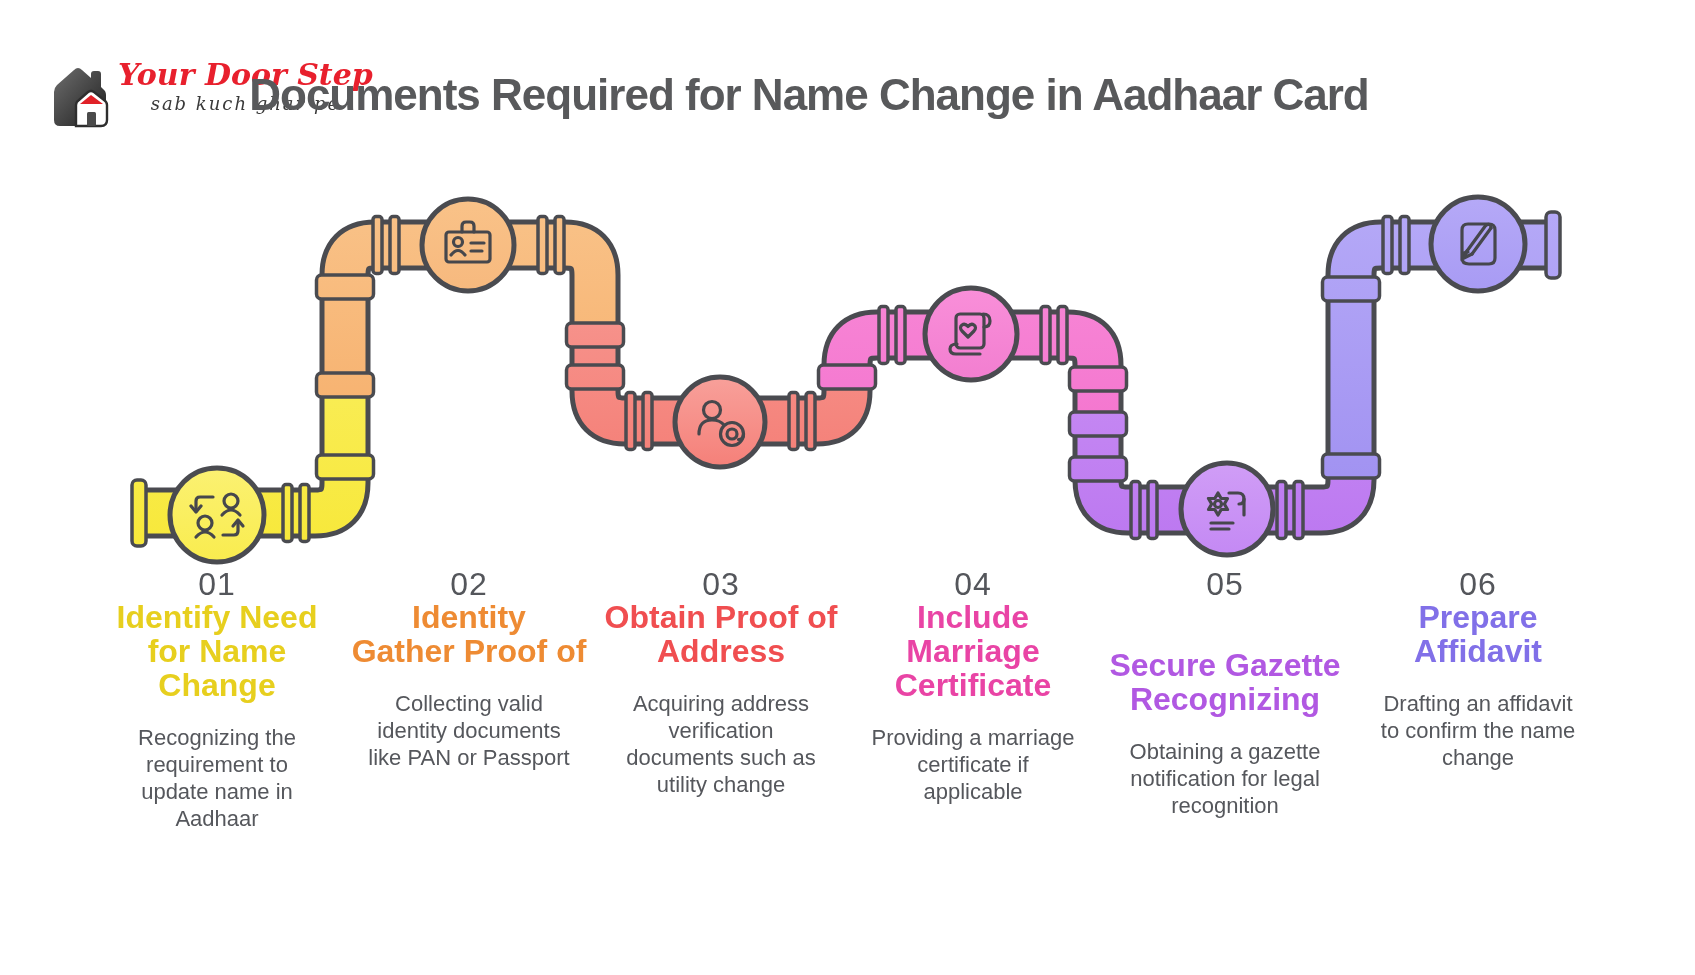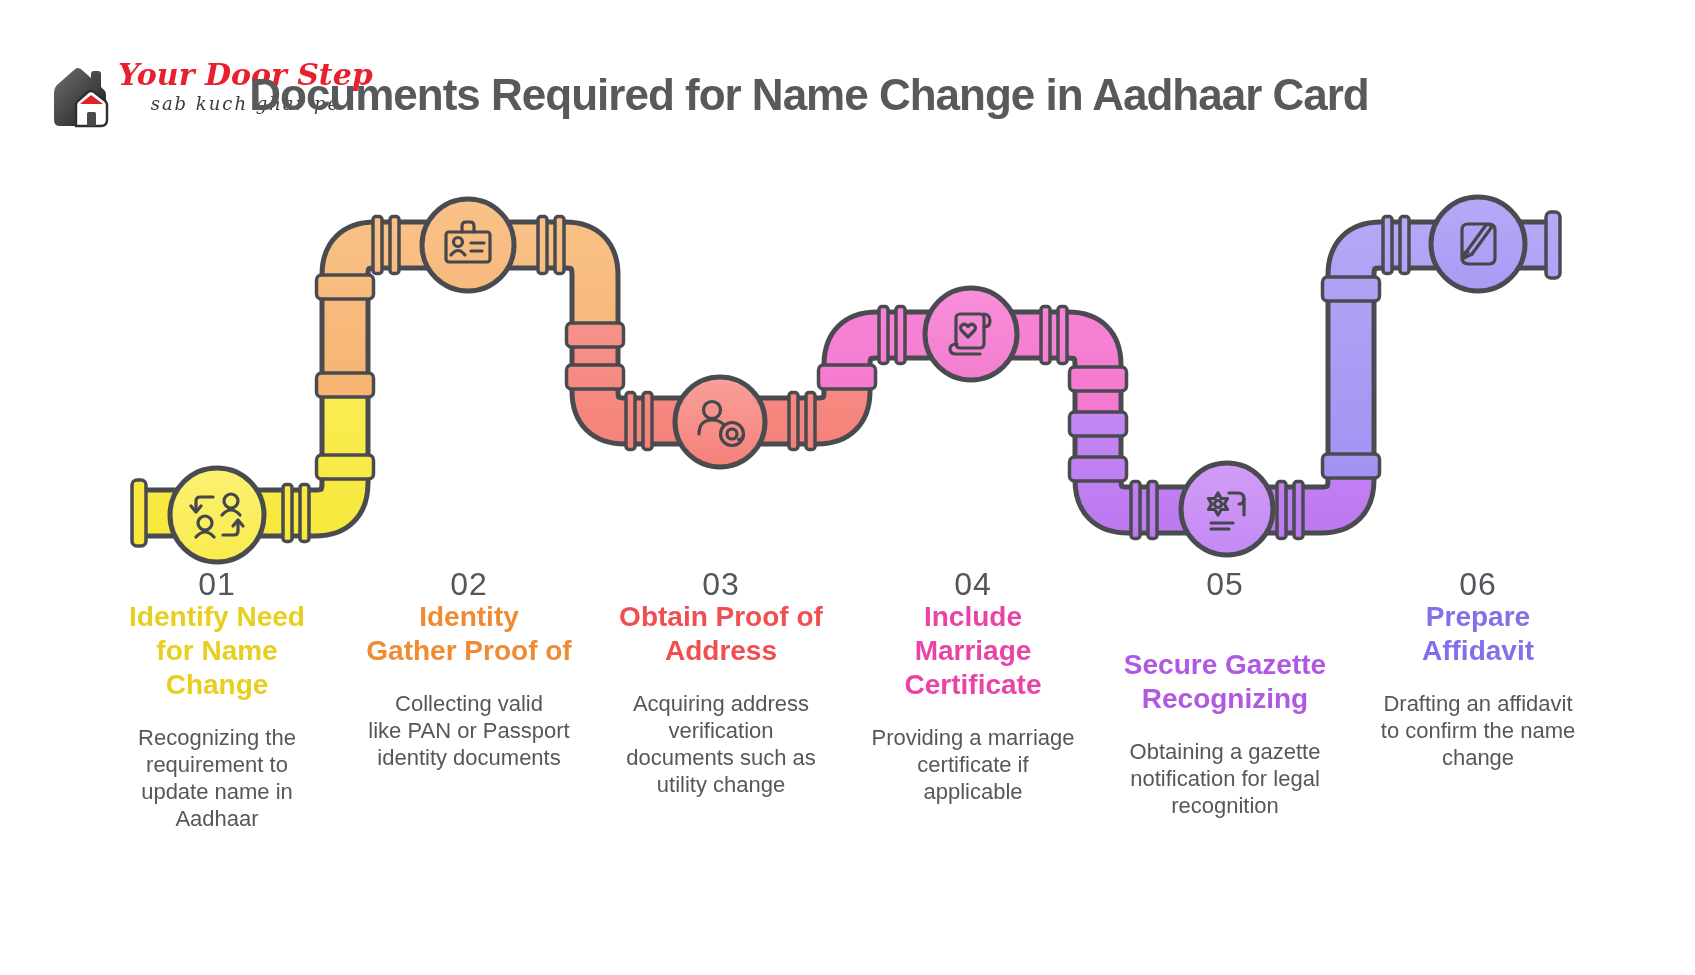--- a/index.html
+++ b/index.html
@@ -14,21 +14,21 @@
            letter-spacing:2px;margin-top:2px;}
   .page-title{position:absolute;left:0;right:0;top:70px;text-align:center;
               font-size:44px;font-weight:bold;color:#58595B;letter-spacing:-1px;}
   
   .pipesvg{position:absolute;left:0;top:0;}
   .icon{stroke:#46474C;stroke-width:3.2;fill:none;stroke-linecap:round;stroke-linejoin:round;}
   
   .step-col{position:absolute;top:568px;width:250px;text-align:center;}
   .step-num{font-size:32px;font-weight:400;color:#54565B;letter-spacing:1px;line-height:1;
             }
-  .step-title{font-size:28px;font-weight:bold;line-height:34px;margin-bottom:22px;}
+  .step-title{font-size:32px;font-weight:bold;line-height:34px;margin-bottom:22px;}
   .step-desc{font-size:22px;line-height:27px;color:#55575C;}
   .t-line{display:block;}
   .t-line:empty{display:none;}
 </style>
 </head>
 <body>
 
 <div class="canvas">
 
   <div class="logo">
@@ -261,22 +261,22 @@
 
   <div class="step-col" style="left:344px">
     <div class="step-num">02</div>
     <div class="step-title" style="color: rgb(238, 139, 51);">
       <span class="t-line">Identity</span>
       <span class="t-line">Gather Proof of</span>
 
     </div>
     <div class="step-desc">
       <span class="t-line">Collecting valid</span>
+      <span class="t-line">identity documents</span>
       <span class="t-line">like PAN or Passport</span>
-      <span class="t-line">identity documents</span>
 
     </div>
   </div>
 
   <div class="step-col" style="left:596px">
     <div class="step-num">03</div>
     <div class="step-title" style="color: rgb(240, 78, 80);">
       <span class="t-line">Obtain Proof of</span>
       <span class="t-line">Address</span>
 

